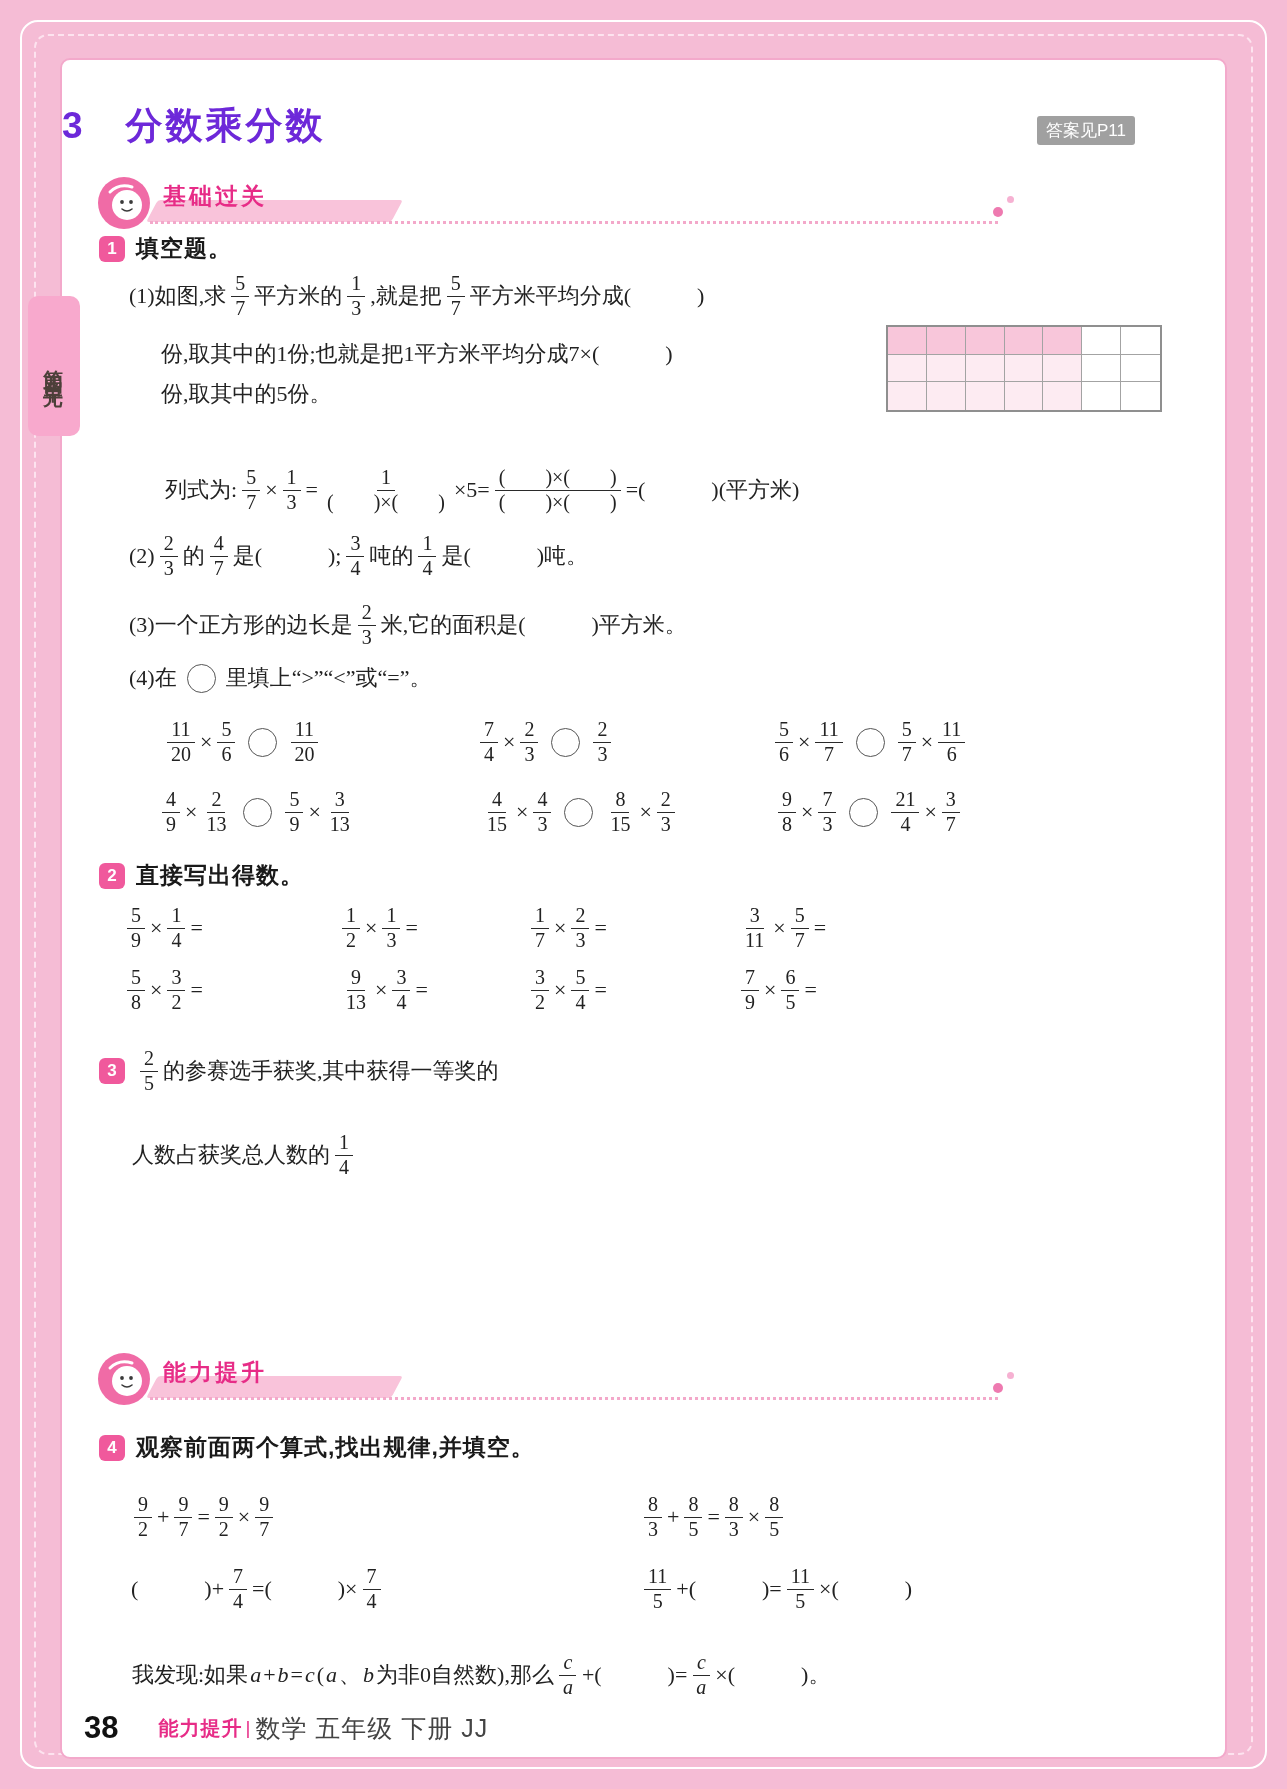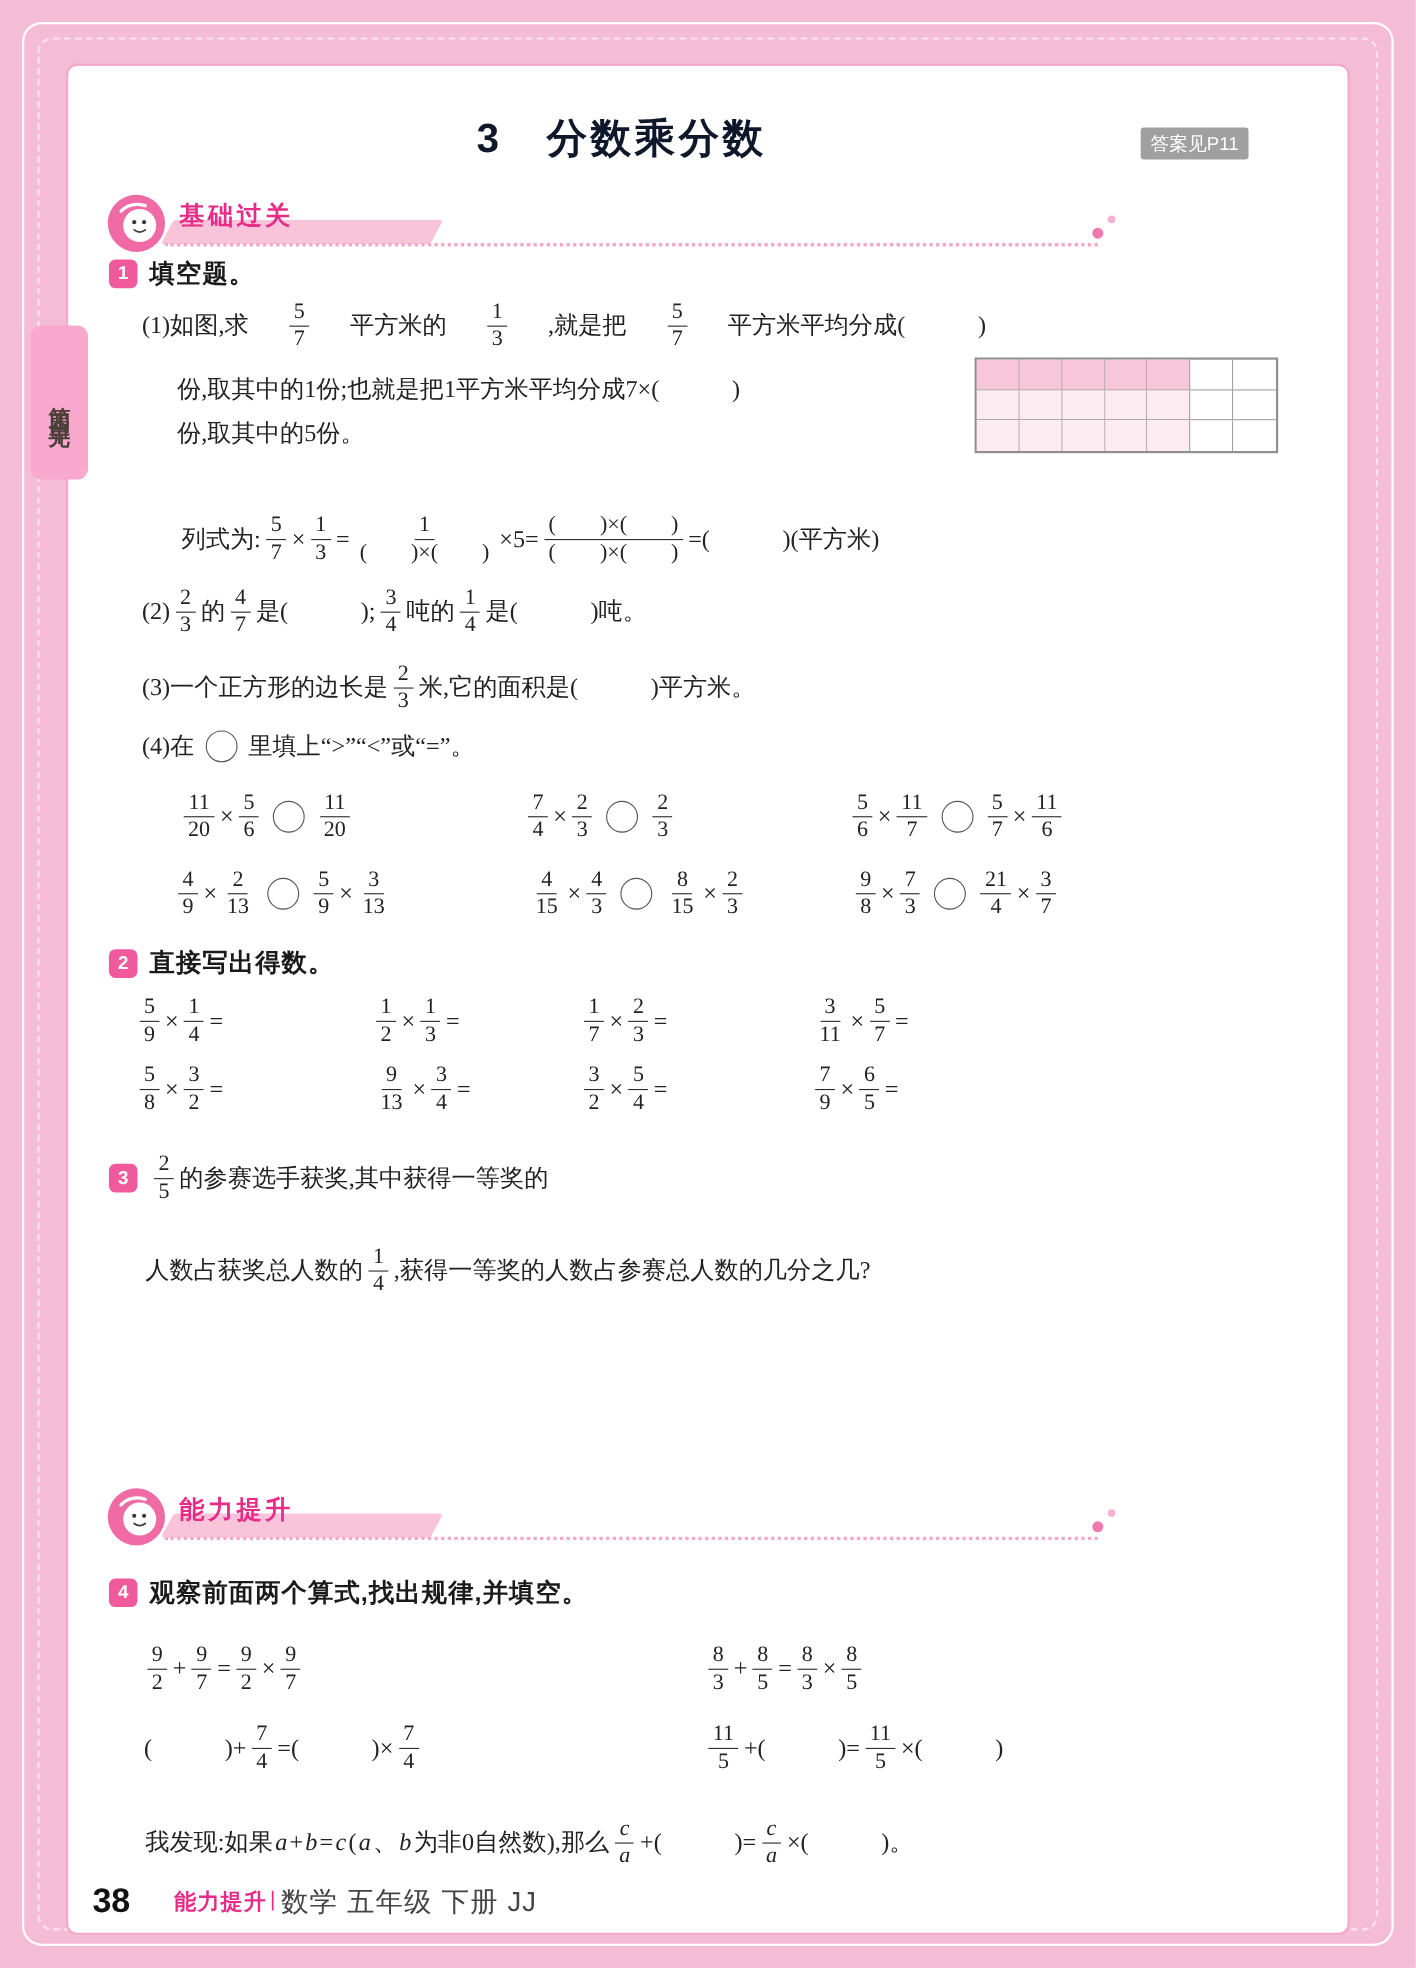--- a/index.html
+++ b/index.html
@@ -5,22 +5,22 @@
   html,body{margin:0;padding:0;}
   body{background:#e9e9e9;font-family:"Liberation Sans","DejaVu Sans",sans-serif;}
   #canvas{position:relative;width:1287px;height:1789px;background:#f5bcd5;overflow:hidden;}
   .ring{position:absolute;border:2px solid #ffffff;pointer-events:none;}
   #ring1{inset:20px;border-radius:18px;}
   #ring2{inset:34px;border-radius:14px;border-style:dashed;border-color:#fde3ef;}
   #page{position:absolute;left:60px;top:58px;right:60px;bottom:30px;background:#ffffff;border:2px solid #f3a9cb;border-radius:10px;}
   #side-tab{position:absolute;left:28px;top:296px;width:52px;height:140px;background:#f8a9cd;border-radius:10px;
     display:flex;align-items:center;justify-content:center;writing-mode:vertical-rl;
     font-weight:bold;font-size:20px;letter-spacing:6px;color:#4c3f39;}
-  #title{position:absolute;left:62px;top:101px;width:1006px;text-align:center;
-    font-weight:bold;font-size:37px;color:#0f172a;letter-spacing:3px;}
+  #title{position:absolute;left:62px;top:101px;width:1006px;
+    font-weight:bold;font-size:37px;color:#6d28d9;letter-spacing:3px;}
   #answer-badge{position:absolute;left:1037px;top:116px;background:#a0a0a0;color:#fff;
     font-size:17px;padding:3px 9px;border-radius:3px;}
   .mascot{position:absolute;width:54px;height:54px;}
   .hdr-strip{position:absolute;width:245px;height:22px;background:#f9c3da;transform:skewX(-28deg);border-radius:3px;}
   .hdr-text{position:absolute;font-size:23px;font-weight:bold;color:#e72c87;letter-spacing:3px;}
   .dotted-line{position:absolute;width:848px;border-top:3px dotted #f3a8ca;}
   .dot{position:absolute;border-radius:50%;}
   .q-header{position:absolute;display:flex;align-items:center;}
   .q-badge{width:26px;height:26px;background:#f0599c;color:#fff;border-radius:6px;flex:none;
     display:flex;align-items:center;justify-content:center;font-weight:bold;font-size:17px;}
@@ -72,21 +72,21 @@
   <div class="hdr-text" style="left:163px;top:181px;">基础过关</div>
   <div class="dotted-line" style="left:150px;top:221px;"></div>
   <div class="dot" style="left:993px;top:207px;width:10px;height:10px;background:#ee7ab0;"></div>
   <div class="dot" style="left:1007px;top:196px;width:7px;height:7px;background:#f6b1d2;"></div>
 
   <div class="q-header" style="left:99px;top:233px;">
     <span class="q-badge">1</span>
     <span class="q-label">填空题。</span>
   </div>
 
-  <div class="math-line" style="left:128px;top:264px;height:64px;gap:32px;">
+  <div class="math-line" style="left:128px;top:264px;height:64px;">
       <span class="tok">(1)如图,求</span>
       <span class="frac">
         <span class="num">5</span>
         <span class="den">7</span>
       </span>
       <span class="tok">平方米的</span>
       <span class="frac">
         <span class="num">1</span>
         <span class="den">3</span>
       </span>
@@ -413,21 +413,20 @@
         </span>
         <span class="tok">的参赛选手获奖,其中获得一等奖的</span>
       </span>
   </div>
   <div class="math-line" style="left:131px;top:1120px;height:70px;">
       <span class="tok">人数占获奖总人数的</span>
       <span class="frac">
         <span class="num">1</span>
         <span class="den">4</span>
       </span>
-      <span class="tok">,获得一等奖的人数占参赛总人数的几分之几?</span>
     </div>
 
   <svg class="mascot" style="left:97px;top:1352px;" viewBox="0 0 54 54">
     <circle cx="27" cy="27" r="26" fill="#f06ba6"></circle>
     <circle cx="30" cy="29" r="15" fill="#ffffff"></circle>
     <circle cx="25" cy="26" r="1.9" fill="#3a3a3a"></circle>
     <circle cx="34" cy="26" r="1.9" fill="#3a3a3a"></circle>
     <path d="M25 33 q5 4 10 0" stroke="#3a3a3a" stroke-width="1.6" fill="none" stroke-linecap="round"></path>
     <path d="M13 16 q9 -9 22 -5" stroke="#ffffff" stroke-width="3" fill="none" stroke-linecap="round"></path>
   </svg>

